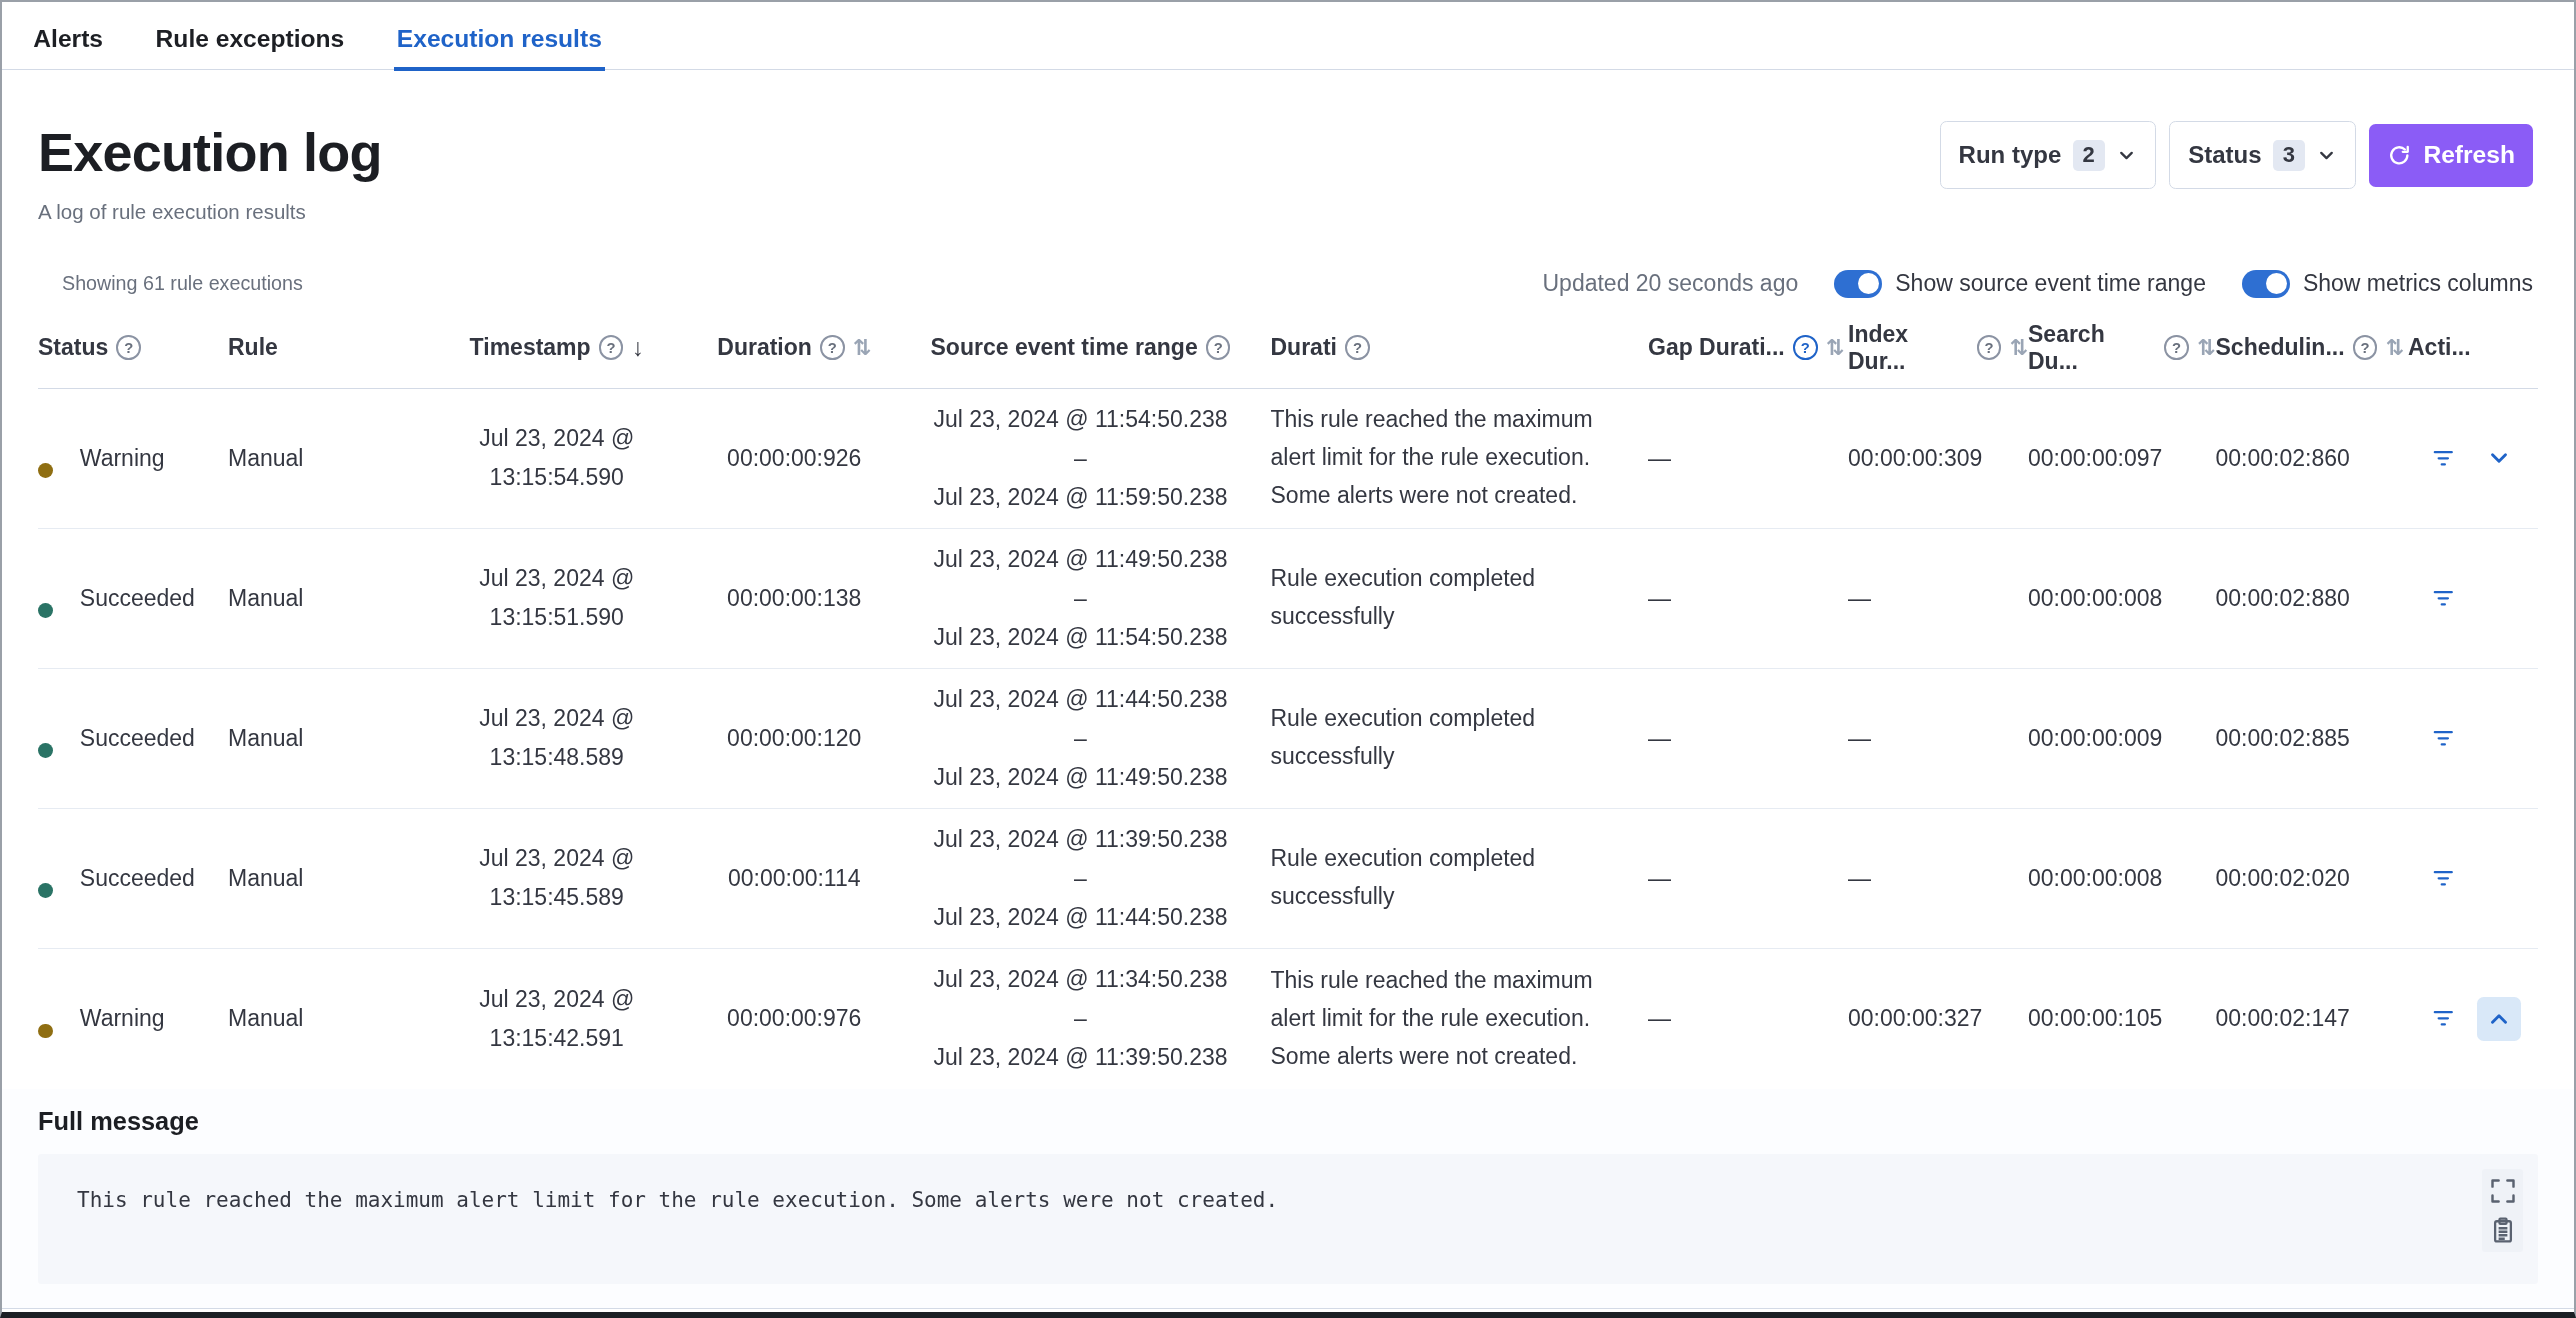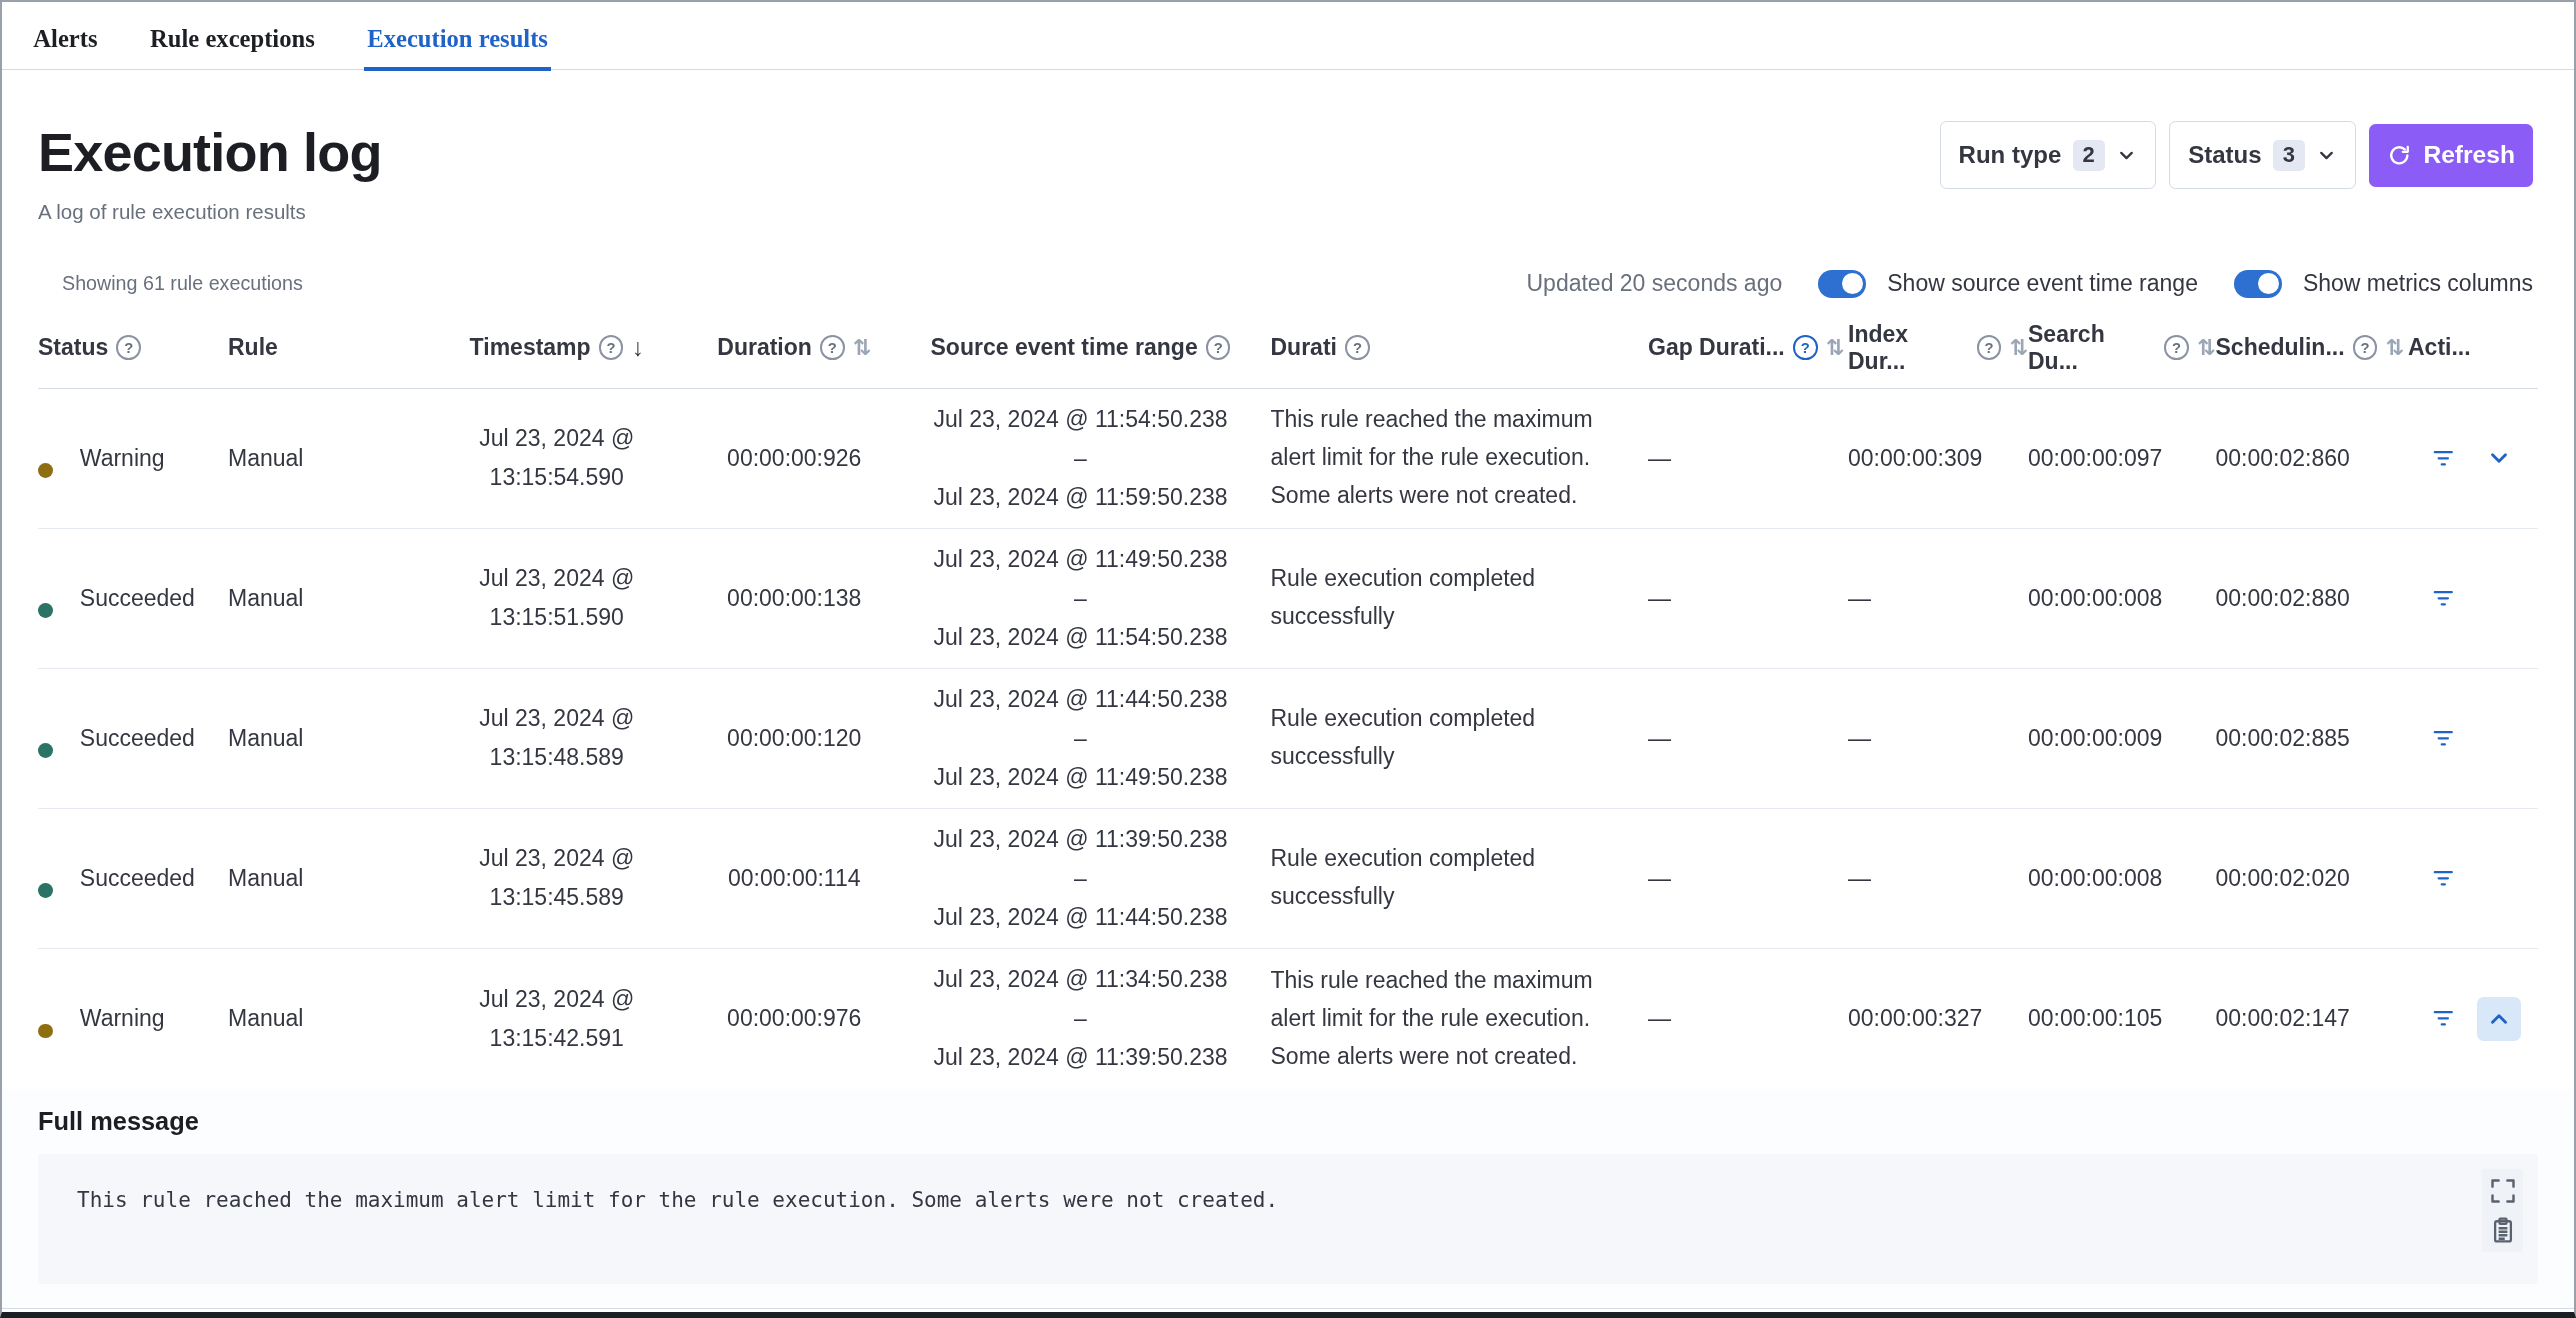--- a/index.html
+++ b/index.html
@@ -9,21 +9,21 @@
     color:#343741; background:#fff;
   }
   .window {
     width:2576px; height:1318px; background:#fff;
     border:2.5px solid #9aa0a8; border-bottom:6.6px solid #1b1f24;
     overflow:hidden; position:relative;
   }
 
   
   .tabs-bar { padding:11.5px 0 0 28px; border-bottom:1.6px solid #d3dae6; display:flex; gap:46px; }
-  .tab { font-size:24.6px; font-weight:700; padding:11.5px 3.3px 16.4px 3.3px; position:relative; cursor:pointer; color:#1d1f24;font-family:Liberation Serif, serif; }
+  .tab { font-size:24.6px; font-weight:700; padding:11.5px 3.3px 16.4px 3.3px; position:relative; cursor:pointer; color:#1d1f24; }
   .tab.active { color:#1f63c8; }
   .tab.active::after { content:""; position:absolute; left:0; right:0; bottom:-1.6px; height:4.1px; background:#1f63c8; }
 
   
   .page-head { display:flex; justify-content:space-between; align-items:flex-start; padding:51px 41px 0 36px; }
   .page-title { font-size:54px; font-weight:700; letter-spacing:-0.8px; color:#1c1e23; }
   .page-subtitle { font-size:20.5px; color:#69707d; margin-top:16.4px; }
   .controls { display:flex; gap:13px; align-items:center; }
   .btn {
     height:68px; display:inline-flex; align-items:center; gap:11.5px;
@@ -44,21 +44,21 @@
     height:63px; display:inline-flex; align-items:center; gap:11.5px;
     background:#8b5cf6; border:none; border-radius:6.6px; color:#fff;
     font-size:24.6px; font-weight:600; padding:0 18px; cursor:pointer;
   }
 
   
   .toolbar { display:flex; justify-content:space-between; align-items:center; padding:46px 41px 0 36px;margin-left:24px; }
   .showing { font-size:19.7px; color:#69707d; }
   .toolbar-right { display:flex; align-items:center; gap:36px; }
   .updated { font-size:23px; color:#69707d; }
-  .switch-group { display:flex; align-items:flex-start; gap:21px; cursor:pointer; }
+  .switch-group { display:flex; align-items:flex-start; gap:13px; cursor:pointer; }
   .switch { width:48px; height:28px; border-radius:14px; background:#2e6fd2; position:relative; flex:0 0 auto; }
   .switch .knob { position:absolute; top:3.3px; right:3.3px; width:21px; height:21px; border-radius:50%; background:#fff; }
   .switch-label { font-size:23px; color:#343741; }
 
   
   .table { margin:14.8px 36px 0 36px; }
   .trow {
     display:grid;
     grid-template-columns:7.6% 7.5% 11.3% 7.7% 15.2% 15.1% 8.0% 7.2% 7.5% 7.7% 5.2%;
     align-items:center;

